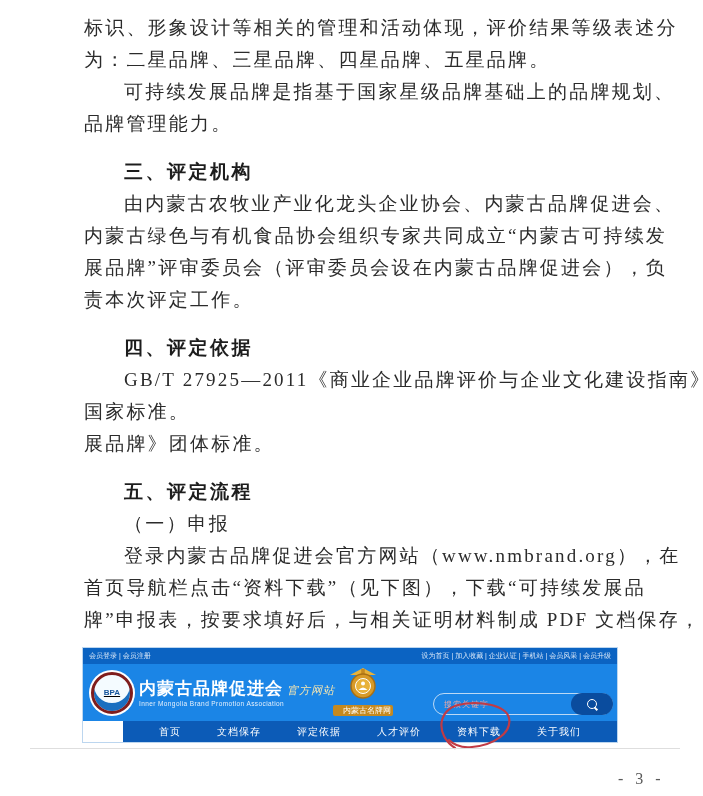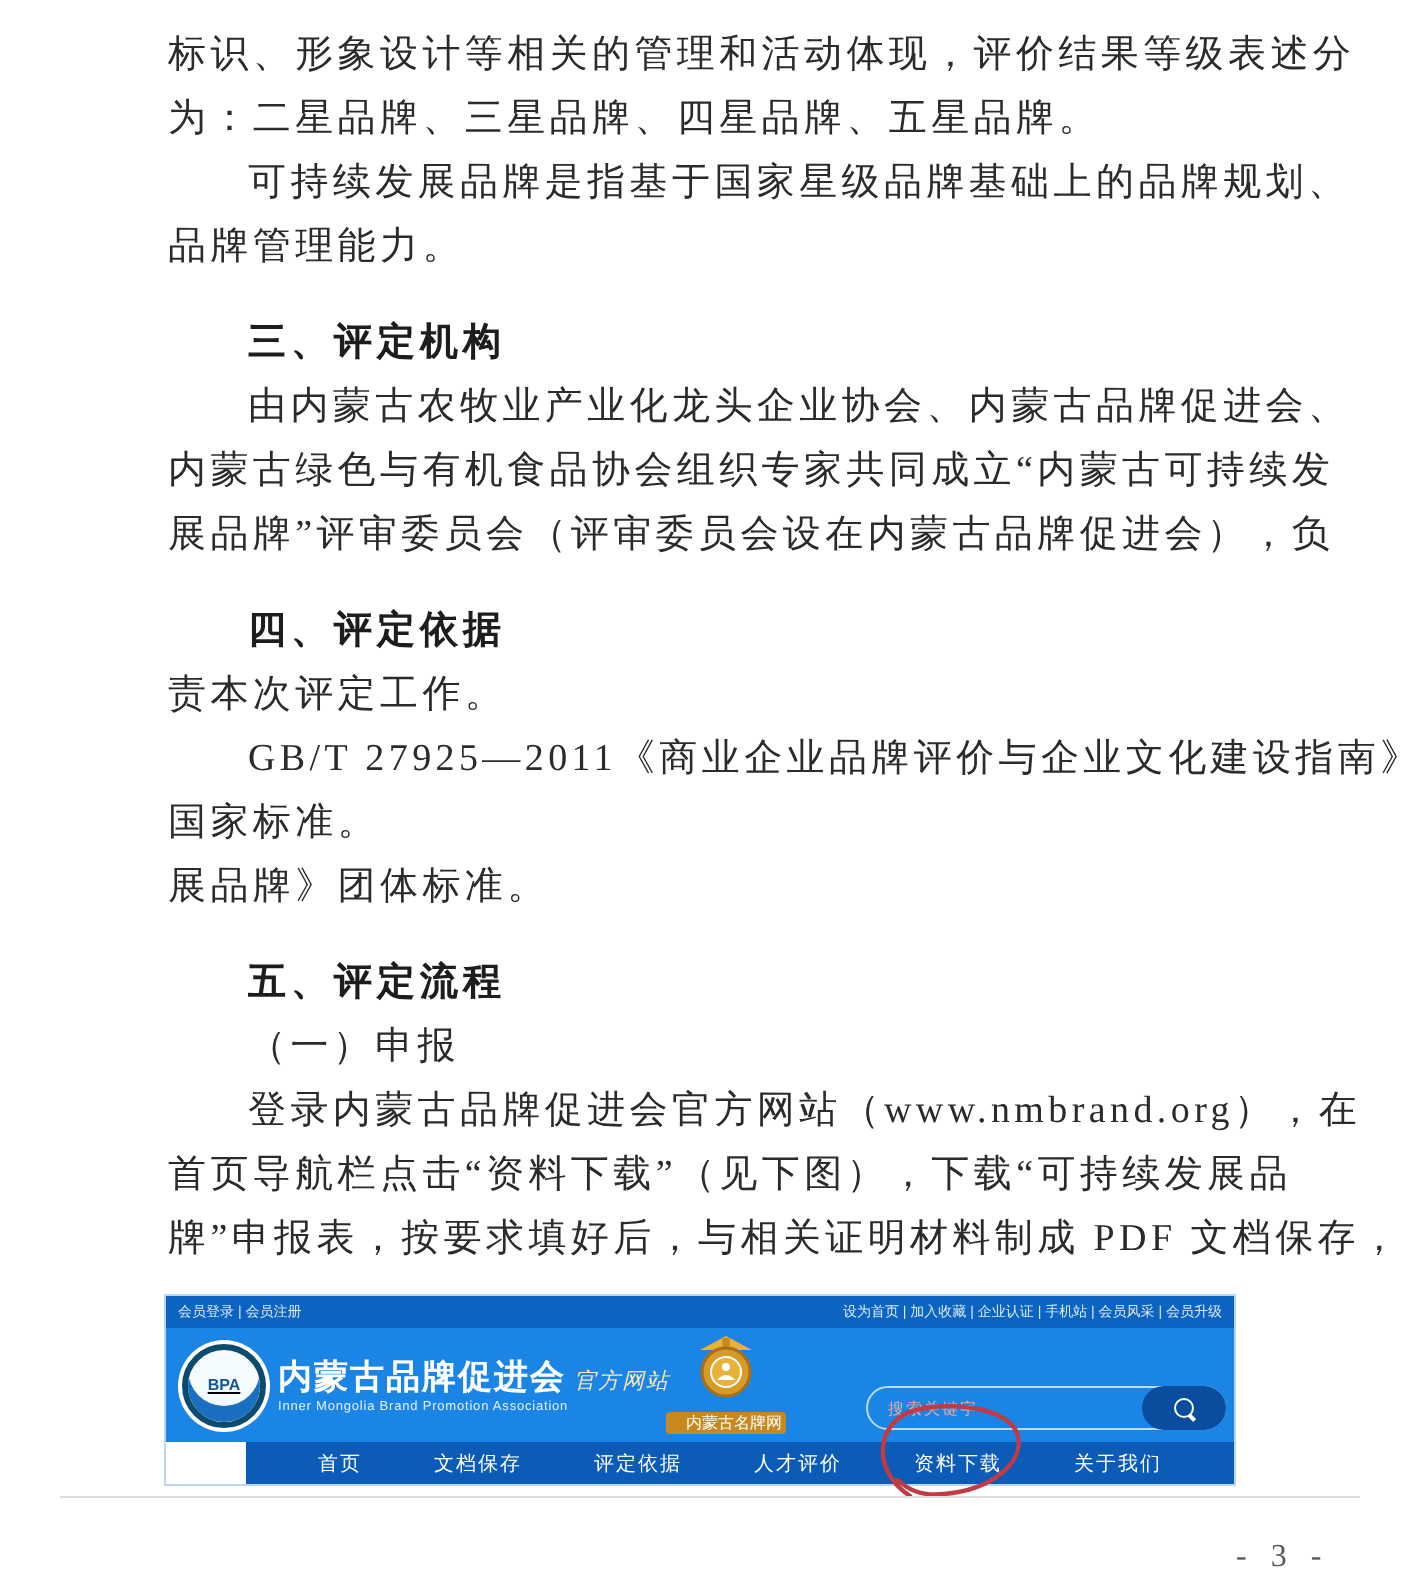--- a/index.html
+++ b/index.html
@@ -24,21 +24,21 @@
     height:16px;background:#0b63c2;color:#dce9f8;font-size:7px;
     display:flex;justify-content:space-between;align-items:center;padding:0 6px;
     white-space:nowrap;overflow:hidden;
   }
   .webheader{
     height:57px;background:#1b85e6;display:flex;align-items:center;position:relative;
   }
   .logo-group{display:flex;align-items:center;margin-left:8px;}
   .logo-circle{
     width:36px;height:36px;border-radius:50%;background:#f4fbff;
-    border:3px solid #0c4a6e;box-shadow:0 0 0 2px #ffffff,inset 0 -8px 0 #1a6fc0;
+    border:3px solid #7f1d1d;box-shadow:0 0 0 2px #ffffff,inset 0 -8px 0 #1a6fc0;
     display:flex;align-items:center;justify-content:center;flex:0 0 auto;text-decoration:underline;
   }
   .logo-circle span{font-size:8px;font-weight:bold;color:#15559c;letter-spacing:0;}
   .logo-text{margin-left:6px;color:#fff;}
   .logo-title{font-size:17px;font-weight:bold;letter-spacing:1px;line-height:19px;white-space:nowrap;}
   .logo-title .suffix{
     font-size:11px;font-weight:normal;font-style:italic;color:#f7e6b0;margin-left:4px;
     font-family:"DejaVu Serif",serif;
   }
   .logo-sub{font-size:6.5px;letter-spacing:.4px;color:#e6f1fc;white-space:nowrap;}
@@ -84,22 +84,22 @@
 
   <div class="doc" id="doc-lines">
       <div class="line body">标识、形象设计等相关的管理和活动体现，评价结果等级表述分</div>
       <div class="line body">为：二星品牌、三星品牌、四星品牌、五星品牌。</div>
       <div class="line body indent">可持续发展品牌是指基于国家星级品牌基础上的品牌规划、</div>
       <div class="line body">品牌管理能力。</div>
       <div class="line heading indent">三、评定机构</div>
       <div class="line body indent">由内蒙古农牧业产业化龙头企业协会、内蒙古品牌促进会、</div>
       <div class="line body">内蒙古绿色与有机食品协会组织专家共同成立“内蒙古可持续发</div>
       <div class="line body">展品牌”评审委员会（评审委员会设在内蒙古品牌促进会），负</div>
+      <div class="line body">责本次评定工作。</div>
       <div class="line heading indent">四、评定依据</div>
-      <div class="line body">责本次评定工作。</div>
       <div class="line body indent">GB/T 27925—2011《商业企业品牌评价与企业文化建设指南》</div>
       <div class="line body">国家标准。</div>
       <div class="line body">展品牌》团体标准。</div>
       <div class="line heading indent">五、评定流程</div>
       <div class="line body indent">（一）申报</div>
       <div class="line body indent">登录内蒙古品牌促进会官方网站（www.nmbrand.org），在</div>
       <div class="line body">首页导航栏点击“资料下载”（见下图），下载“可持续发展品</div>
       <div class="line body">牌”申报表，按要求填好后，与相关证明材料制成 PDF 文档保存，</div>
     </div>
 

